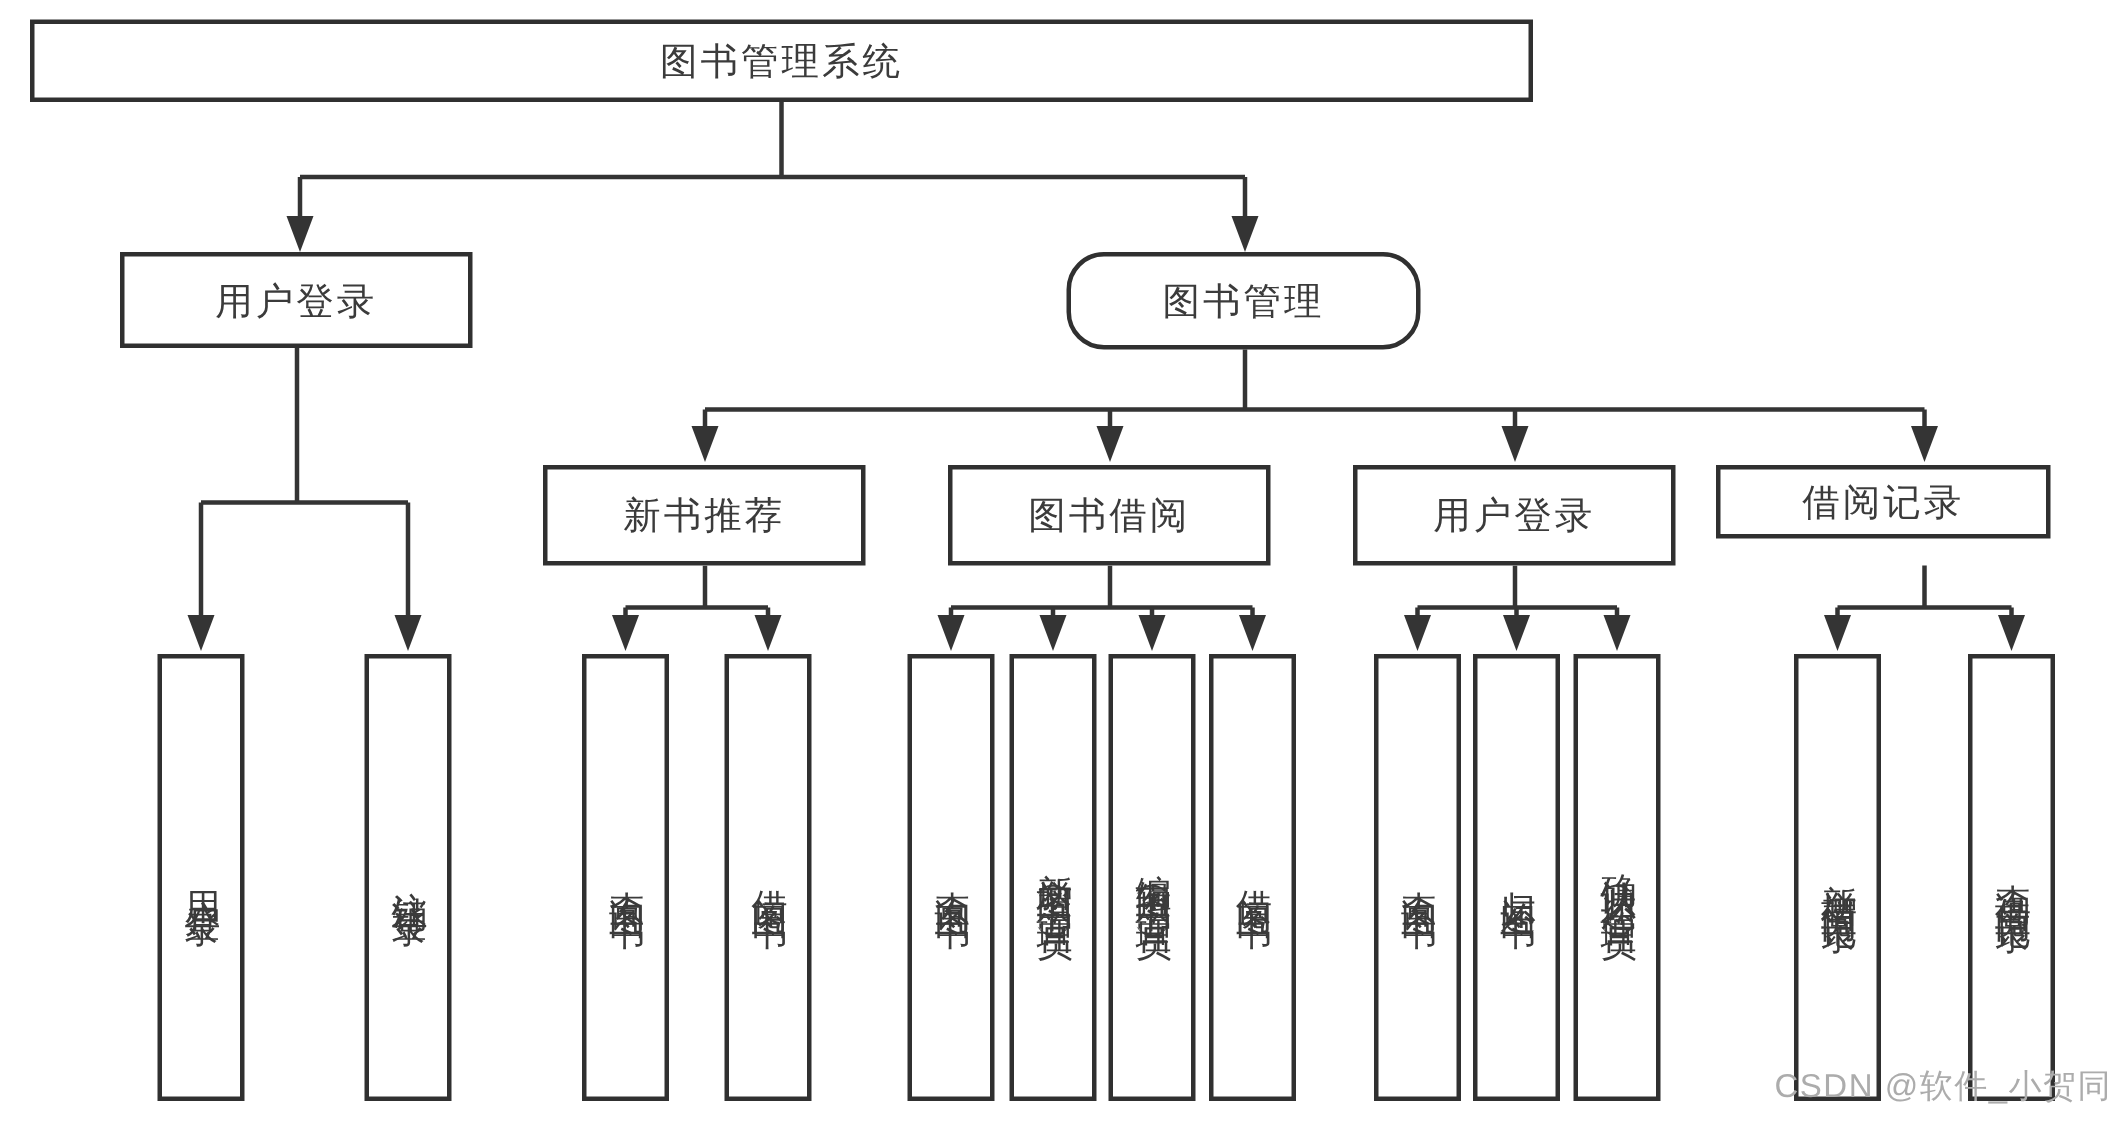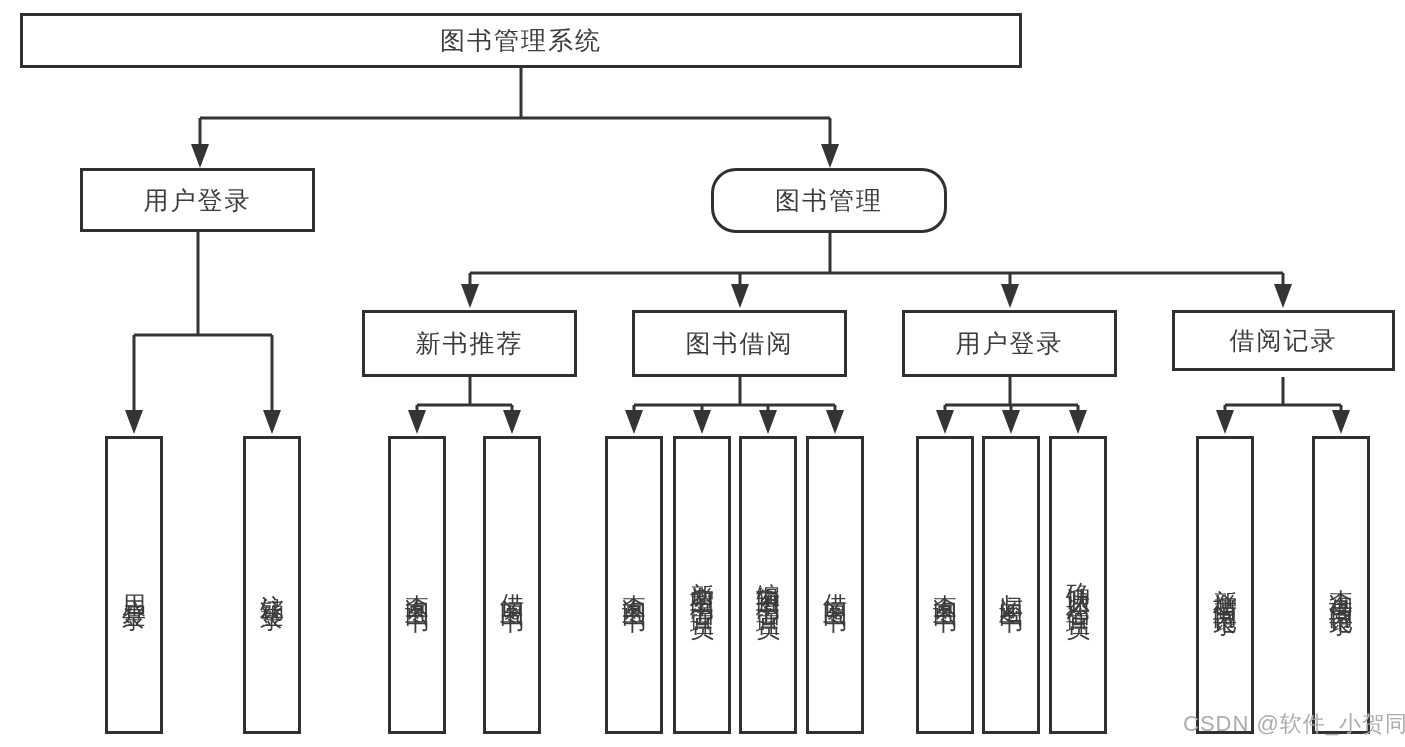--- a/index.html
+++ b/index.html
@@ -91,21 +91,21 @@
 
   <div class="box" style="left:362px; top:310px; width:215px; height:67px;">
     <span>新书推荐</span>
   </div>
   <div class="box" style="left:632px; top:310px; width:215px; height:67px;">
     <span>图书借阅</span>
   </div>
   <div class="box" style="left:902px; top:310px; width:215px; height:67px;">
     <span>用户登录</span>
   </div>
-  <div class="box" style="left:1172px; top:310px; width:223px; height:61px;">
+  <div class="box" style="left:1144px; top:310px; width:223px; height:49px;">
     <span>借阅记录</span>
   </div>
 
   <div class="vbox" style="left:105px;">
     <span class="vtext">用户登录</span>
   </div>
   <div class="vbox" style="left:243px;">
     <span class="vtext">注销登录</span>
   </div>
 

